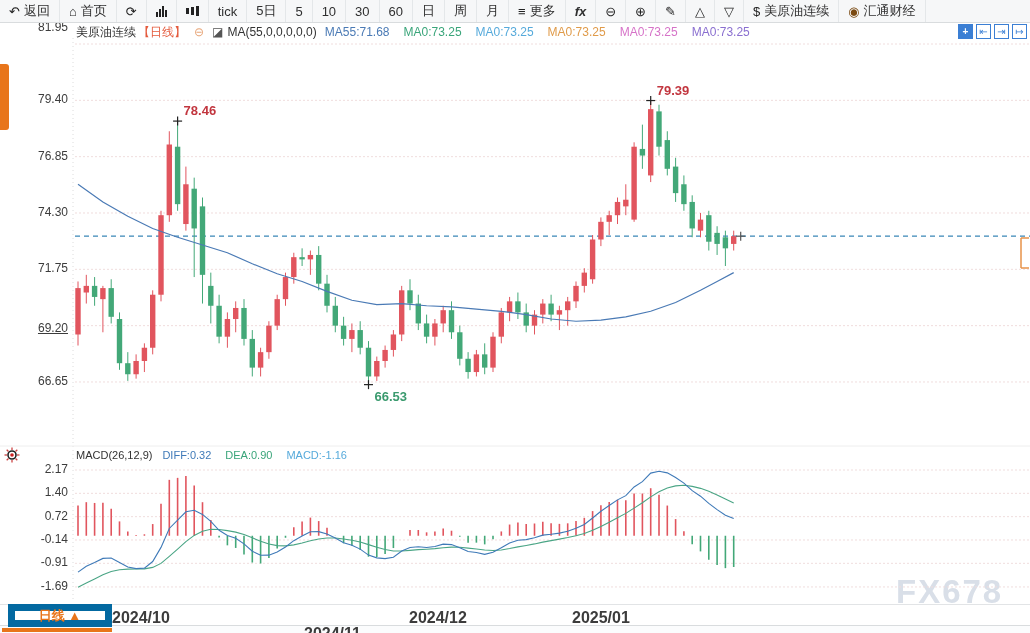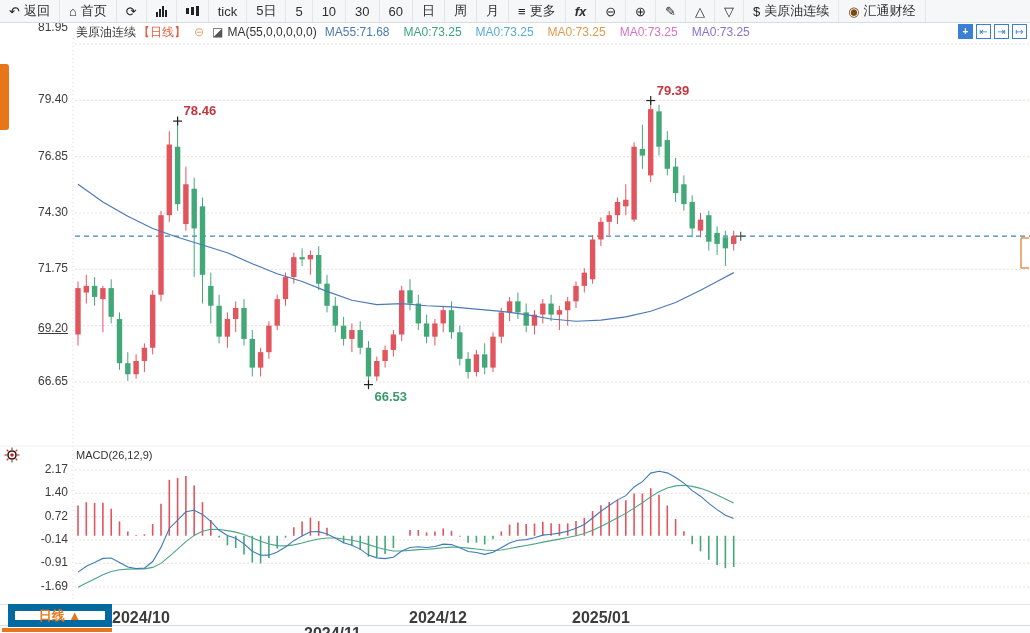--- a/index.html
+++ b/index.html
@@ -175,20 +175,25 @@
         <span style="color: rgb(58, 165, 122);">MA0:73.25</span>
         <span style="color: rgb(86, 170, 219);">MA0:73.25</span>
         <span style="color: rgb(224, 155, 74);">MA0:73.25</span>
         <span style="color: rgb(214, 115, 200);">MA0:73.25</span>
         <span style="color: rgb(138, 111, 208);">MA0:73.25</span>
       </span>
   </div>
 
   <div class="macd-header">
     <span>MACD(26,12,9)</span>
+    <span id="macdVals" style="display:flex;gap:14px">
+        <span style="color: rgb(63, 122, 184);">DIFF:0.32</span>
+        <span style="color: rgb(58, 165, 122);">DEA:0.90</span>
+        <span style="color: rgb(86, 170, 219);">MACD:-1.16</span>
+      </span>
   </div>
 
   <div id="labels">
       <div class="axis-label" style="top: 20px; left: 6px;">81.95</div>
       <div class="axis-label" style="top: 92.3295px; left: 6px;">79.40</div>
       <div class="axis-label" style="top: 148.659px; left: 6px;">76.85</div>
       <div class="axis-label" style="top: 204.988px; left: 6px;">74.30</div>
       <div class="axis-label" style="top: 261.318px; left: 6px;">71.75</div>
       <div class="axis-label" style="top: 321px; left: 6px; text-decoration: underline;">69.20</div>
       <div class="axis-label" style="top: 373.977px; left: 6px;">66.65</div>
@@ -204,20 +209,21 @@
       <div class="x-label" style="top: 609px; left: 572px;">2025/01</div>
     </div>
 
   <div class="xaxis-row"></div>
   <div class="tick-strip"></div>
   <div class="period-btn">
     <span>日线 ▲</span>
   </div>
   <div class="period-underline"></div>
 
+  <div class="watermark">FX678</div>
 
   <svg class="chart" id="chart" width="1030" height="633" viewBox="0 0 1030 633">
       <line x1="75" y1="44" x2="1030" y2="44" stroke="#f0dddd" stroke-dasharray="2,2"></line>
       <line x1="75" y1="100.32949999999994" x2="1030" y2="100.32949999999994" stroke="#f0dddd" stroke-dasharray="2,2"></line>
       <line x1="75" y1="156.6590000000002" x2="1030" y2="156.6590000000002" stroke="#f0dddd" stroke-dasharray="2,2"></line>
       <line x1="75" y1="212.98850000000013" x2="1030" y2="212.98850000000013" stroke="#f0dddd" stroke-dasharray="2,2"></line>
       <line x1="75" y1="269.3180000000001" x2="1030" y2="269.3180000000001" stroke="#f0dddd" stroke-dasharray="2,2"></line>
       <line x1="75" y1="325.6475" x2="1030" y2="325.6475" stroke="#f0dddd" stroke-dasharray="2,2"></line>
       <line x1="75" y1="381.9769999999999" x2="1030" y2="381.9769999999999" stroke="#f0dddd" stroke-dasharray="2,2"></line>
       <line x1="75" y1="470" x2="1030" y2="470" stroke="#f0dddd" stroke-dasharray="2,2"></line>

